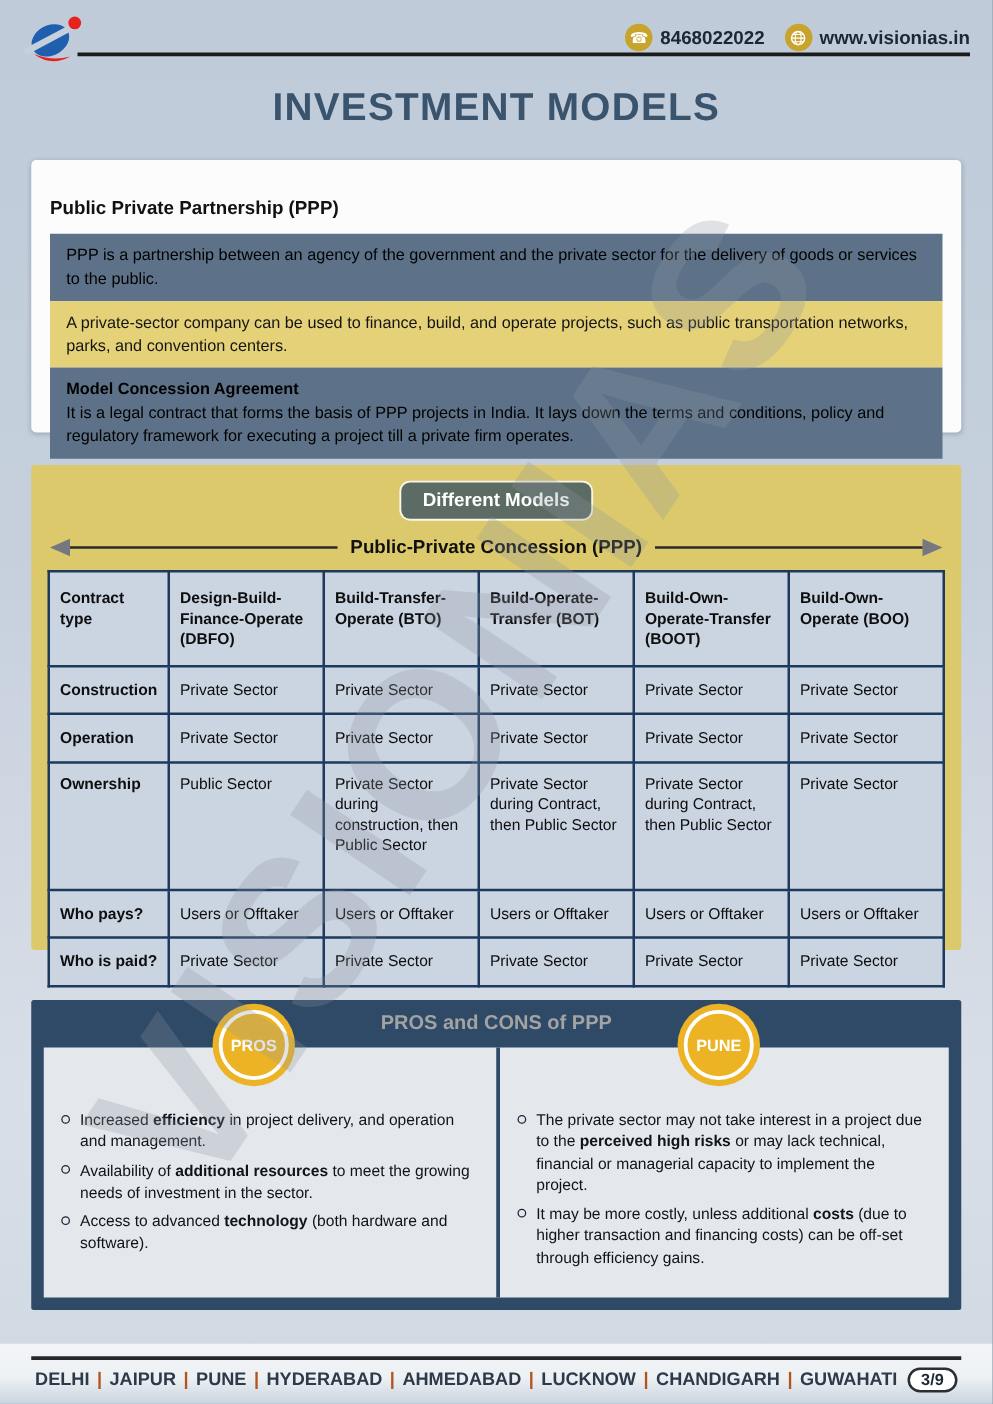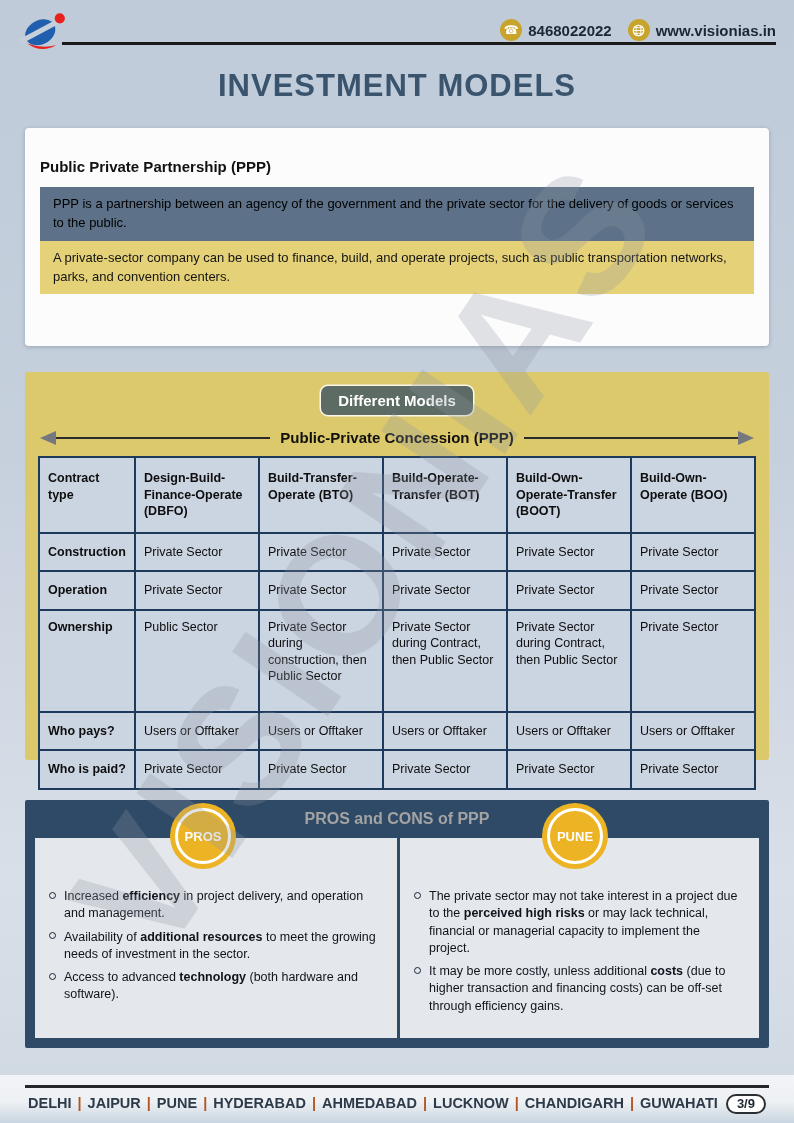--- a/index.html
+++ b/index.html
@@ -110,20 +110,24 @@
       <span class="txt">www.visionias.in</span>
     </div>
   </div>
 
   <div class="page-title">INVESTMENT MODELS</div>
 
   <div class="card1">
     <h2>Public Private Partnership (PPP)</h2>
     <div class="box slate">PPP is a partnership between an agency of the government and the private sector for the delivery of goods or services to the public.</div>
     <div class="box gold">A private-sector company can be used to finance, build, and operate projects, such as public transportation networks, parks, and convention centers.</div>
+    <div class="box slate">
+      <span class="box-title">Model Concession Agreement</span>
+      <span>It is a legal contract that forms the basis of PPP projects in India. It lays down the terms and conditions, policy and regulatory framework for executing a project till a private firm operates.</span>
+    </div>
   </div>
 
   <div class="card2">
     <div class="badge-wrap">
       <span class="dm-badge">Different Models</span>
     </div>
     <div class="arrow-row">
       <span class="ah left"></span>
       <span class="arrow-line"></span>
       <span class="arrow-label">Public-Private Concession (PPP)</span>

